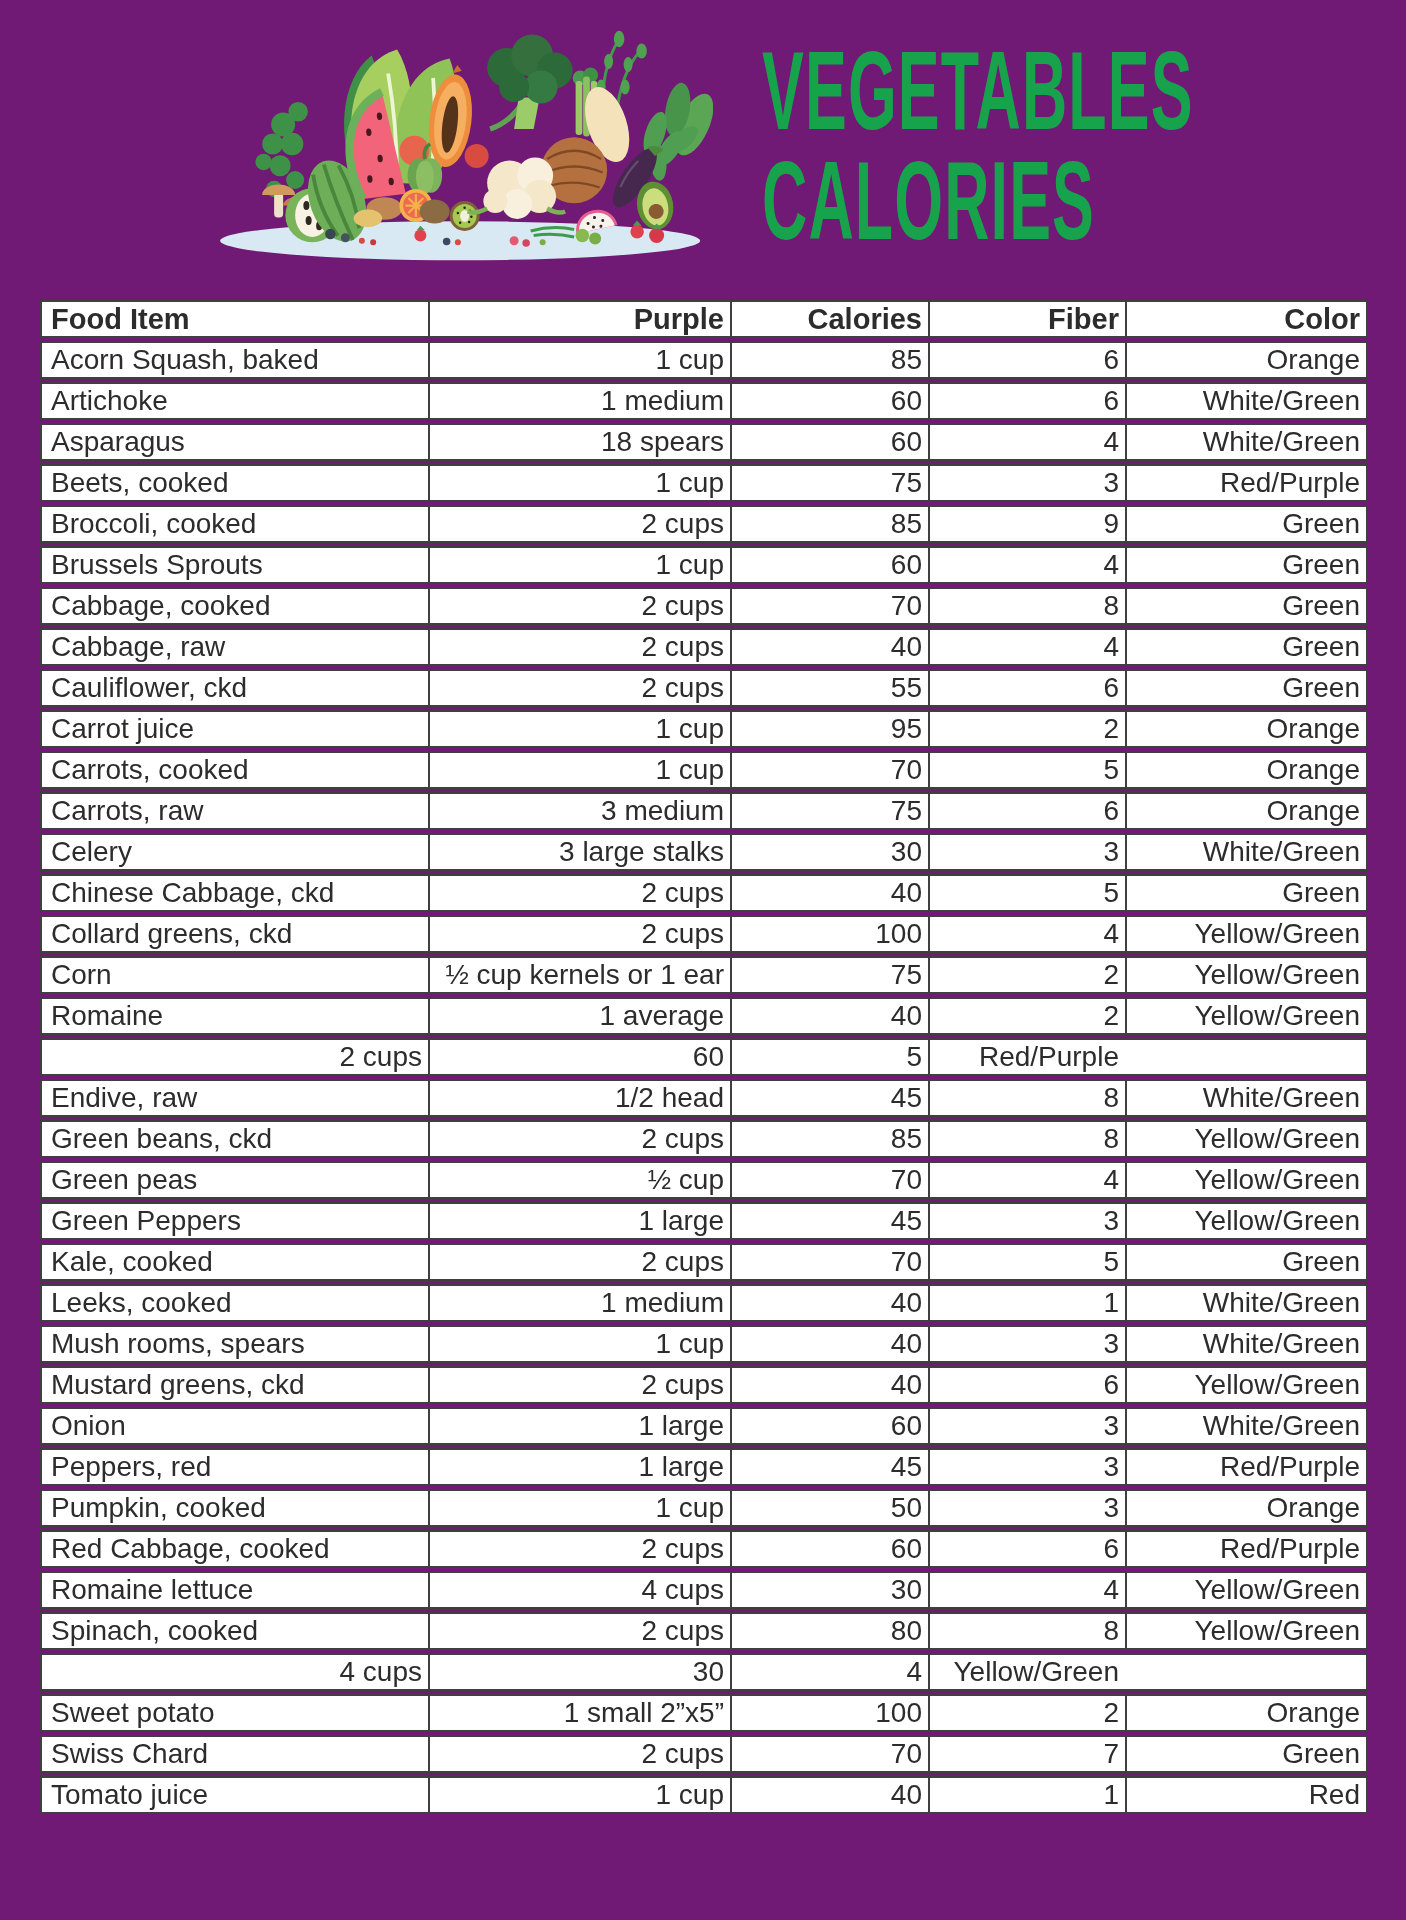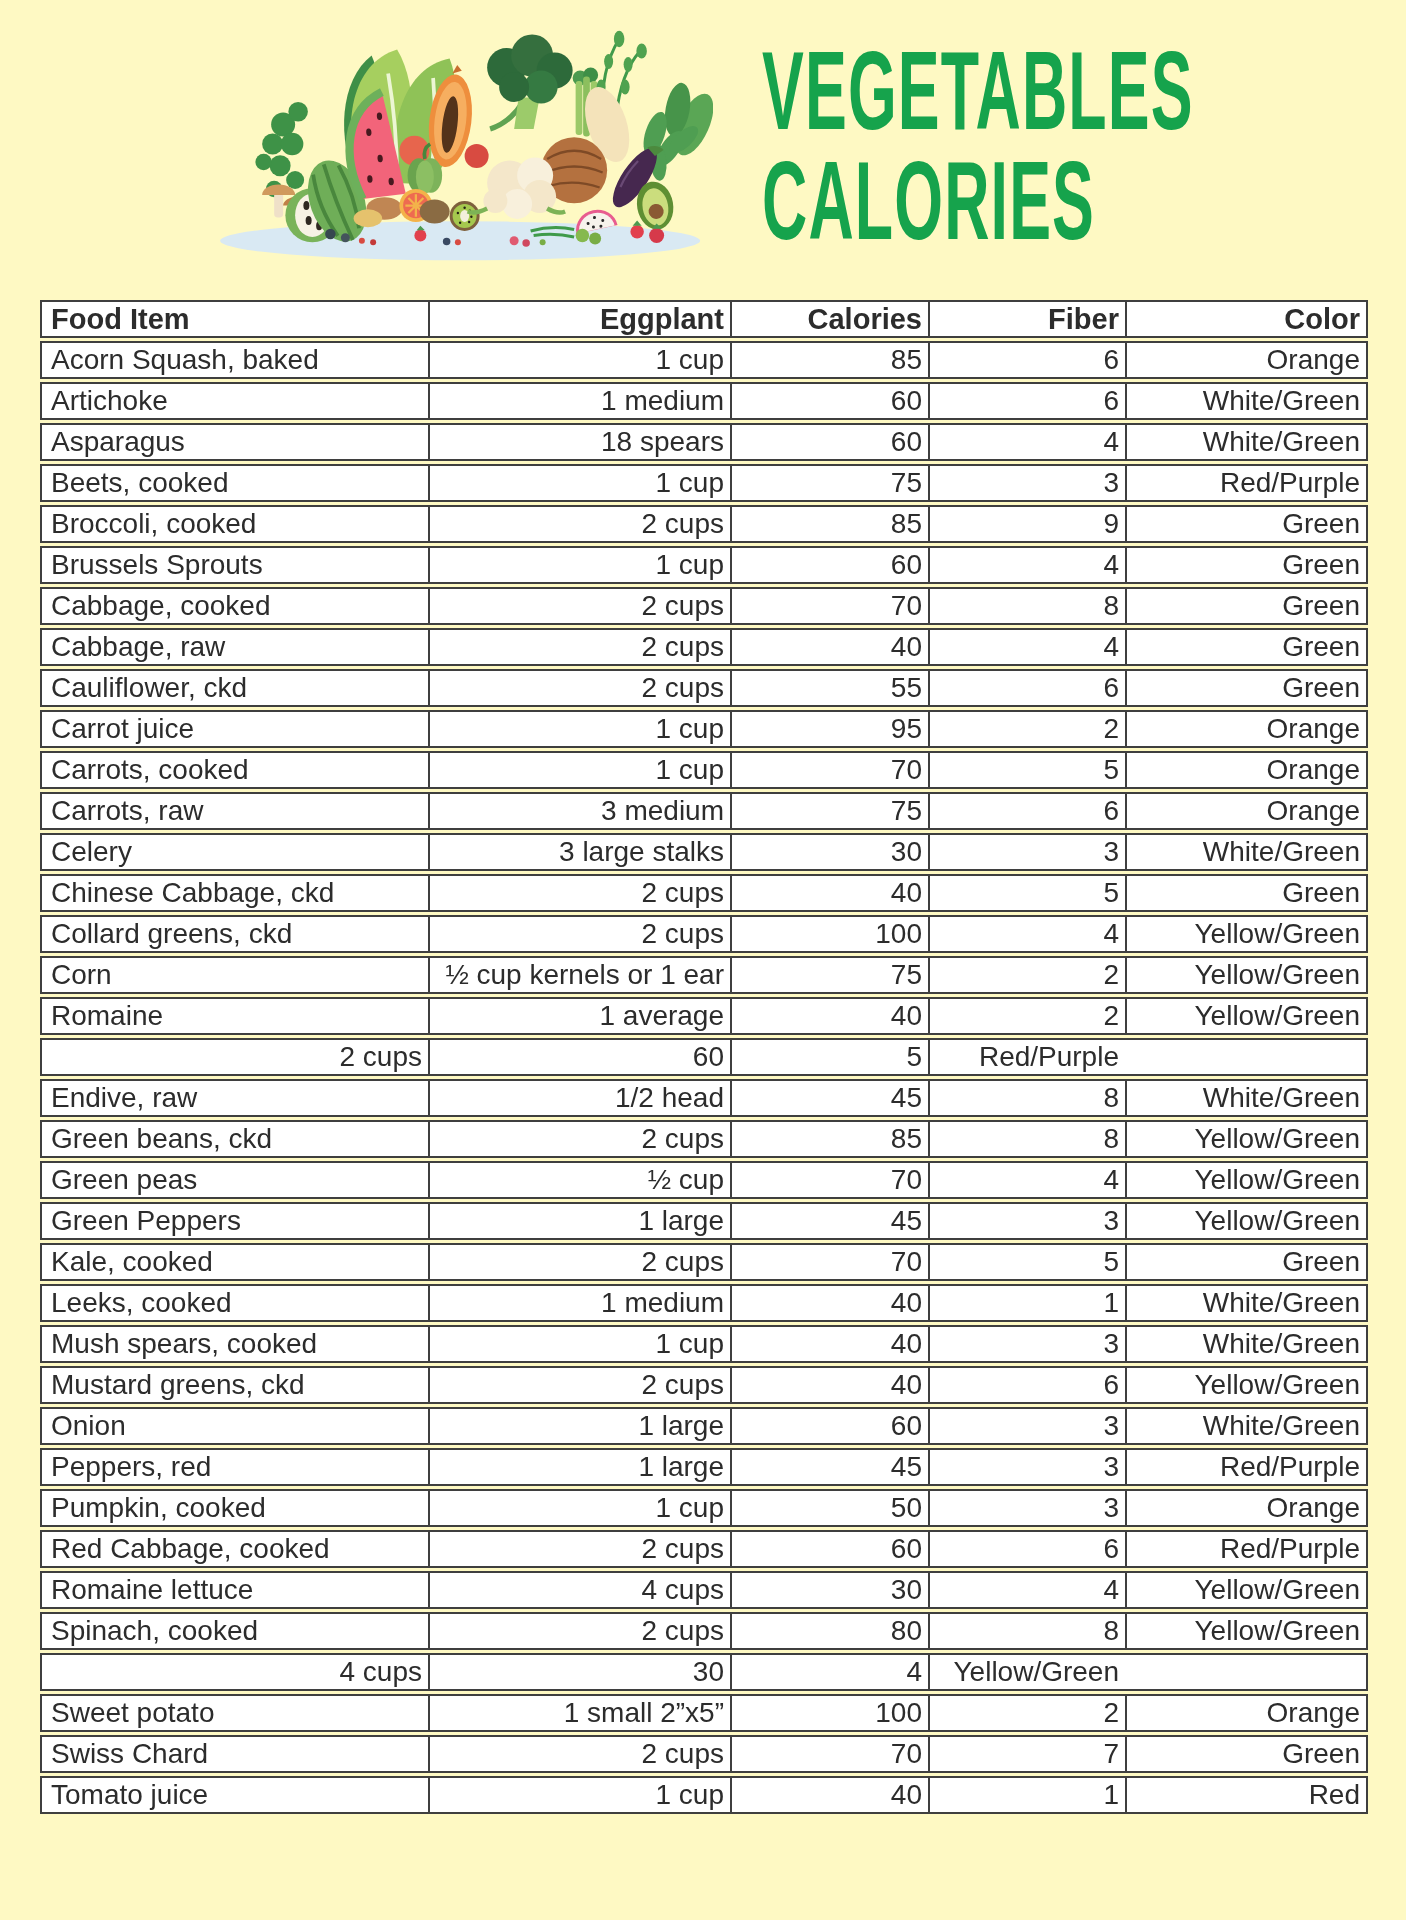--- a/index.html
+++ b/index.html
@@ -1,19 +1,19 @@
 <!DOCTYPE html>
 <html><head>
 <meta charset="utf-8">
 <style>
   * { margin:0; padding:0; box-sizing:border-box; }
   html,body { background:#cfe0dd; }
   .page {
     position:relative; width:1406px; height:1920px;
-    background:#fef9c3; overflow:hidden;
+    background:#701a75; overflow:hidden;
     font-family:"Liberation Sans", sans-serif;
   }
   .illus { position:absolute; left:208px; top:12px; width:505px; height:252px; }
   .title-block { position:absolute; left:762px; top:36px; }
   .title-line {
     color:#16a34c; font-weight:700; font-size:112px; line-height:110px;
     letter-spacing:2px; white-space:nowrap;
     transform:scaleX(0.56); transform-origin:left center;
   }
   .veg-table { position:absolute; left:40px; top:300px; width:1328px; color:#2c2c2c; }
@@ -220,21 +220,21 @@
   </svg>
 
   <div class="title-block">
     <div class="title-line">VEGETABLES</div>
     <div class="title-line">CALORIES</div>
   </div>
 
   <div class="veg-table">
     <div class="t-row t-head">
       <div class="c c-food">Food Item</div>
-      <div class="c">Eggplant</div>
+      <div class="c">Purple</div>
       <div class="c">Calories</div>
       <div class="c">Fiber</div>
       <div class="c">Color</div>
     </div>
     <div id="tbody">
   <div class="t-row">
     <div class="c c-food">Acorn Squash, baked</div>
     <div class="c">1 cup</div>
     <div class="c">85</div>
     <div class="c">6</div>
@@ -418,21 +418,21 @@
 
   <div class="t-row">
     <div class="c c-food">Leeks, cooked</div>
     <div class="c">1 medium</div>
     <div class="c">40</div>
     <div class="c">1</div>
     <div class="c">White/Green</div>
   </div>
 
   <div class="t-row">
-    <div class="c c-food">Mush spears, cooked</div>
+    <div class="c c-food">Mush rooms, spears</div>
     <div class="c">1 cup</div>
     <div class="c">40</div>
     <div class="c">3</div>
     <div class="c">White/Green</div>
   </div>
 
   <div class="t-row">
     <div class="c c-food">Mustard greens, ckd</div>
     <div class="c">2 cups</div>
     <div class="c">40</div>

